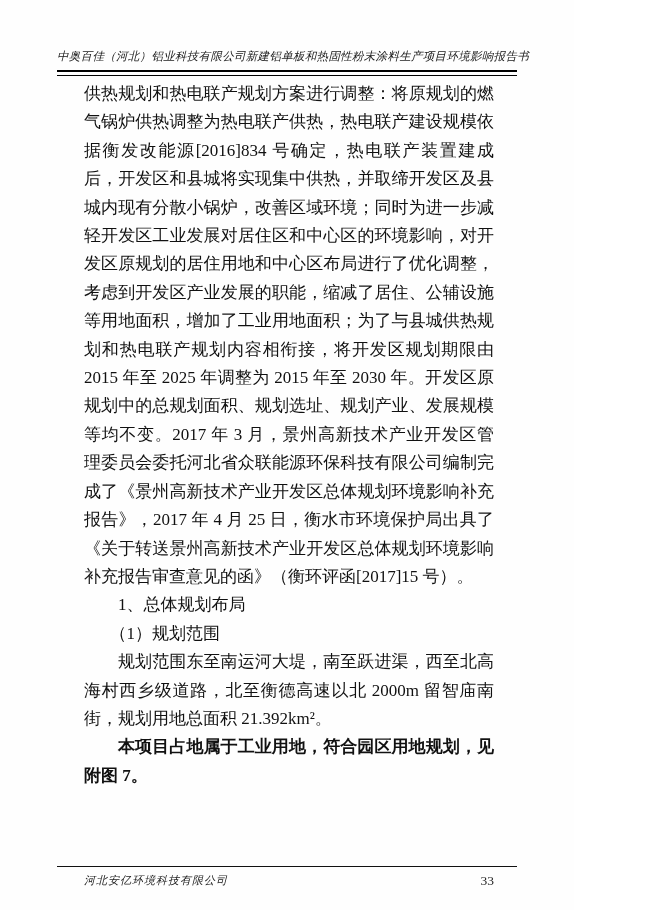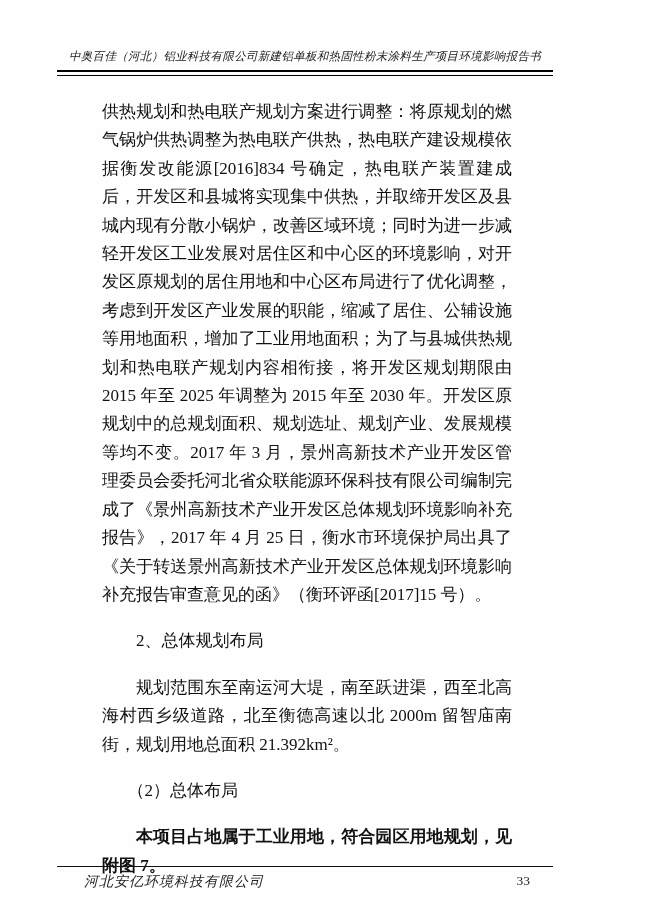--- a/index.html
+++ b/index.html
@@ -8,21 +8,20 @@
     background: #ffffff;
   }
   .page {
     position: relative;
     width: 574px;
     height: 910px;
     background: #fefefe;
     overflow: hidden;
     font-family: "Liberation Serif", "DejaVu Serif", serif;
     color: #151515;
-    padding-left: 36px;
   }
   
   .header {
     position: absolute;
     top: 46px;
     left: 57px;
     right: 57px;
     text-align: center;
   }
   .header-title {
@@ -47,21 +46,21 @@
     position: absolute;
     top: 80px;
     left: 84px;
     right: 80px;
     font-size: 17px;
     line-height: 28.4px;
     text-align: justify;
     color: #111;
   }
   .doc-body p {
-    margin: 18px;
+    margin: 0;
     padding: 0;
   }
   .p-noindent { text-indent: 0; }
   .p-indent   { text-indent: 2em; }
   .p-heading  { text-indent: 2em; }
   .p-paren    { text-indent: 1.5em; }
   .p-bold     { font-weight: bold; }
   
   .footer-rule {
     position: absolute;
@@ -75,21 +74,21 @@
     top: 871px;
     left: 84px;
     right: 80px;
     height: 24px;
   }
   .footer-company {
     position: absolute;
     left: 0;
     top: 2px;
     font-style: italic;
-    font-size: 14px;
+    font-size: 11px;
     letter-spacing: 1px;
     color: #222;
   }
   .footer-pagenum {
     position: absolute;
     left: 0;
     right: 0;
     top: 2px;
     text-align: right;
     font-size: 13.5px;
@@ -101,23 +100,23 @@
 
 <div class="page">
 
   <div class="header">
     <span class="header-title">中奥百佳（河北）铝业科技有限公司新建铝单板和热固性粉末涂料生产项目环境影响报告书</span>
   </div>
   <div class="header-rule"></div>
 
   <div class="doc-body">
     <p class="p-noindent">供热规划和热电联产规划方案进行调整：将原规划的燃气锅炉供热调整为热电联产供热，热电联产建设规模依据衡发改能源[2016]834 号确定，热电联产装置建成后，开发区和县城将实现集中供热，并取缔开发区及县城内现有分散小锅炉，改善区域环境；同时为进一步减轻开发区工业发展对居住区和中心区的环境影响，对开发区原规划的居住用地和中心区布局进行了优化调整，考虑到开发区产业发展的职能，缩减了居住、公辅设施等用地面积，增加了工业用地面积；为了与县城供热规划和热电联产规划内容相衔接，将开发区规划期限由 2015 年至 2025 年调整为 2015 年至 2030 年。开发区原规划中的总规划面积、规划选址、规划产业、发展规模等均不变。2017 年 3 月，景州高新技术产业开发区管理委员会委托河北省众联能源环保科技有限公司编制完成了《景州高新技术产业开发区总体规划环境影响补充报告》，2017 年 4 月 25 日，衡水市环境保护局出具了《关于转送景州高新技术产业开发区总体规划环境影响补充报告审查意见的函》（衡环评函[2017]15 号）。</p>
-    <p class="p-heading">2、总体规划布局</p>
+    <p class="p-heading">1、总体规划布局</p>
+    <p class="p-paren">（1）规划范围</p>
     <p class="p-indent">规划范围东至南运河大堤，南至跃进渠，西至北高海村西乡级道路，北至衡德高速以北 2000m 留智庙南街，规划用地总面积 21.392km²。</p>
-    <p class="p-paren">（2）总体布局</p>
     <p class="p-indent p-bold">本项目占地属于工业用地，符合园区用地规划，见附图 7。</p>
 
   </div>
 
   <div class="footer-rule"></div>
   <div class="footer">
     <span class="footer-company">河北安亿环境科技有限公司</span>
     <span class="footer-pagenum">33</span>
   </div>
 

